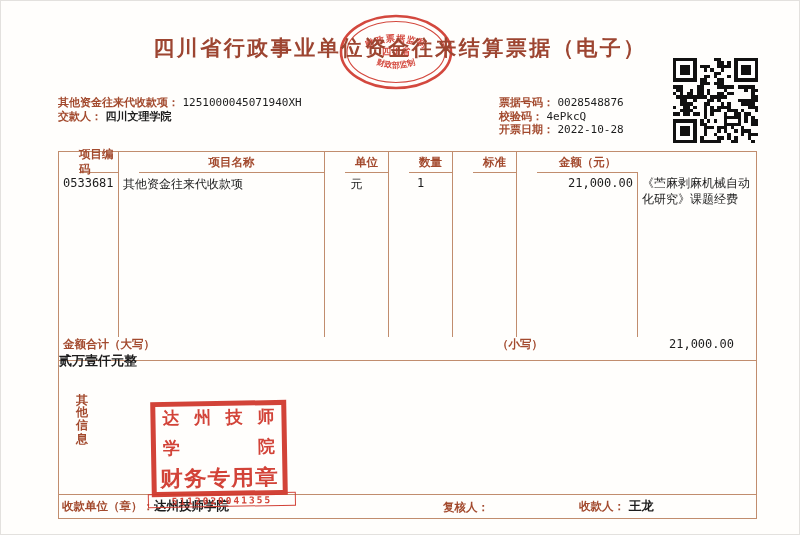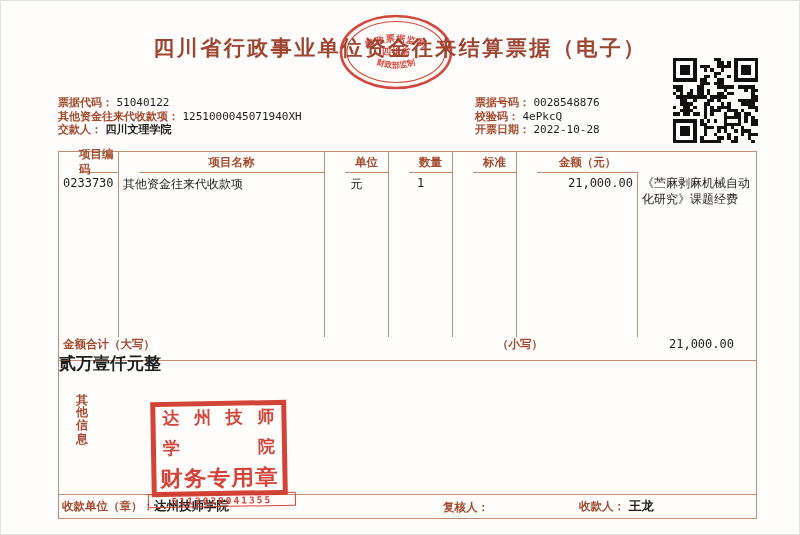--- a/index.html
+++ b/index.html
@@ -20,21 +20,21 @@
     position:absolute;left:0;top:33px;width:100%;text-align:center;
     font-family:"Liberation Serif",serif;font-weight:bold;font-size:21px;
     letter-spacing:2.5px;color:#9d4531;z-index:3;
   }
   
   .oval-seal{position:absolute;left:337px;top:12px;z-index:2;opacity:.9;}
   .oval-seal text{fill:var(--red);font-family:"DejaVu Sans",sans-serif;font-weight:bold;}
   
   .info{position:absolute;z-index:2;font-size:11px;line-height:13.5px;}
   .info.left{left:57px;top:95px;}
-  .info.right{left:474px;top:95px;}
+  .info.right{left:498px;top:95px;}
   .info .row{white-space:nowrap;}
   .info .lab{font-family:"Liberation Serif",serif;color:var(--label);font-weight:bold;}
   .info .val{font-family:"DejaVu Sans Mono",monospace;color:var(--ink);font-size:11px;}
   .info .val.cn{font-family:"DejaVu Sans",sans-serif;font-weight:bold;font-size:11px;}
   
   .qr{position:absolute;left:672px;top:57px;width:85px;height:85px;z-index:2;}
   
   .bill-table{
     position:absolute;left:57px;top:150px;width:699px;z-index:1;
     border:1px solid var(--line);background:transparent;color:var(--ink);
@@ -52,21 +52,21 @@
   .c-center{text-align:center;}
   .c-right{text-align:right;}
   .mono{font-family:"DejaVu Sans Mono",monospace;font-size:11.5px;}
   .remark{font-size:12px;line-height:1.3;}
   
   .total-row{
     position:relative;height:24px;border-bottom:1px solid var(--line);
     display:flex;font-size:12px;flex-direction:column;
   }
   .total-row .lab{font-family:"Liberation Serif",serif;color:var(--label);font-weight:bold;font-size:11.5px;margin-left:4px;}
-  .total-row .words{font-weight:bold;color:var(--ink);font-size:17px;}
+  .total-row .words{font-weight:bold;color:var(--ink);font-size:13px;}
   .total-row .small-lab{position:absolute;left:438px;font-family:"Liberation Serif",serif;color:var(--label);font-weight:bold;font-size:11.5px;}
   .total-row .amt{position:absolute;right:22px;font-family:"DejaVu Sans Mono",monospace;font-size:12px;color:var(--ink);}
   
   .other-row{position:relative;height:134px;border-bottom:1px solid var(--line);}
   .other-label{
     position:absolute;left:14px;top:22px;
     writing-mode:vertical-rl;letter-spacing:13px;
     font-family:"Liberation Serif",serif;font-weight:bold;font-size:12px;color:var(--label);
   }
   
@@ -112,24 +112,20 @@
     <text font-size="9" letter-spacing="1">
       <textPath href="#sealTopArc" startOffset="50%" text-anchor="middle">财政票据监制</textPath>
     </text>
     <text x="58" y="42" text-anchor="middle" font-size="9.5">四川省</text>
     <text font-size="8">
       <textPath href="#sealBotArc" startOffset="50%" text-anchor="middle">财政部监制</textPath>
     </text>
   </svg>
 
   <div class="info left">
-    <div class="row">
-      <span class="lab">票据代码：</span>
-      <span class="val">51040122</span>
-    </div>
     <div class="row">
       <span class="lab">其他资金往来代收款项：</span>
       <span class="val">1251000045071940XH</span>
     </div>
     <div class="row">
       <span class="lab">交款人：</span>
       <span class="val cn">四川文理学院</span>
     </div>
   </div>
 
@@ -374,21 +370,21 @@
     <div class="thead grid">
       <div class="cell">项目编码</div>
       <div class="cell">项目名称</div>
       <div class="cell">单位</div>
       <div class="cell">数量</div>
       <div class="cell">标准</div>
       <div class="cell">金额（元）</div>
     </div>
 
     <div class="tbody grid">
-      <div class="cell mono">0233730</div>
+      <div class="cell mono">0533681</div>
       <div class="cell">其他资金往来代收款项</div>
       <div class="cell c-center">元</div>
       <div class="cell c-center mono">1</div>
       <div class="cell"></div>
       <div class="cell c-right mono">21,000.00</div>
       <div class="cell remark">《苎麻剥麻机械自动化研究》课题经费</div>
     </div>
 
     <div class="total-row">
       <span class="lab">金额合计（大写）</span>

